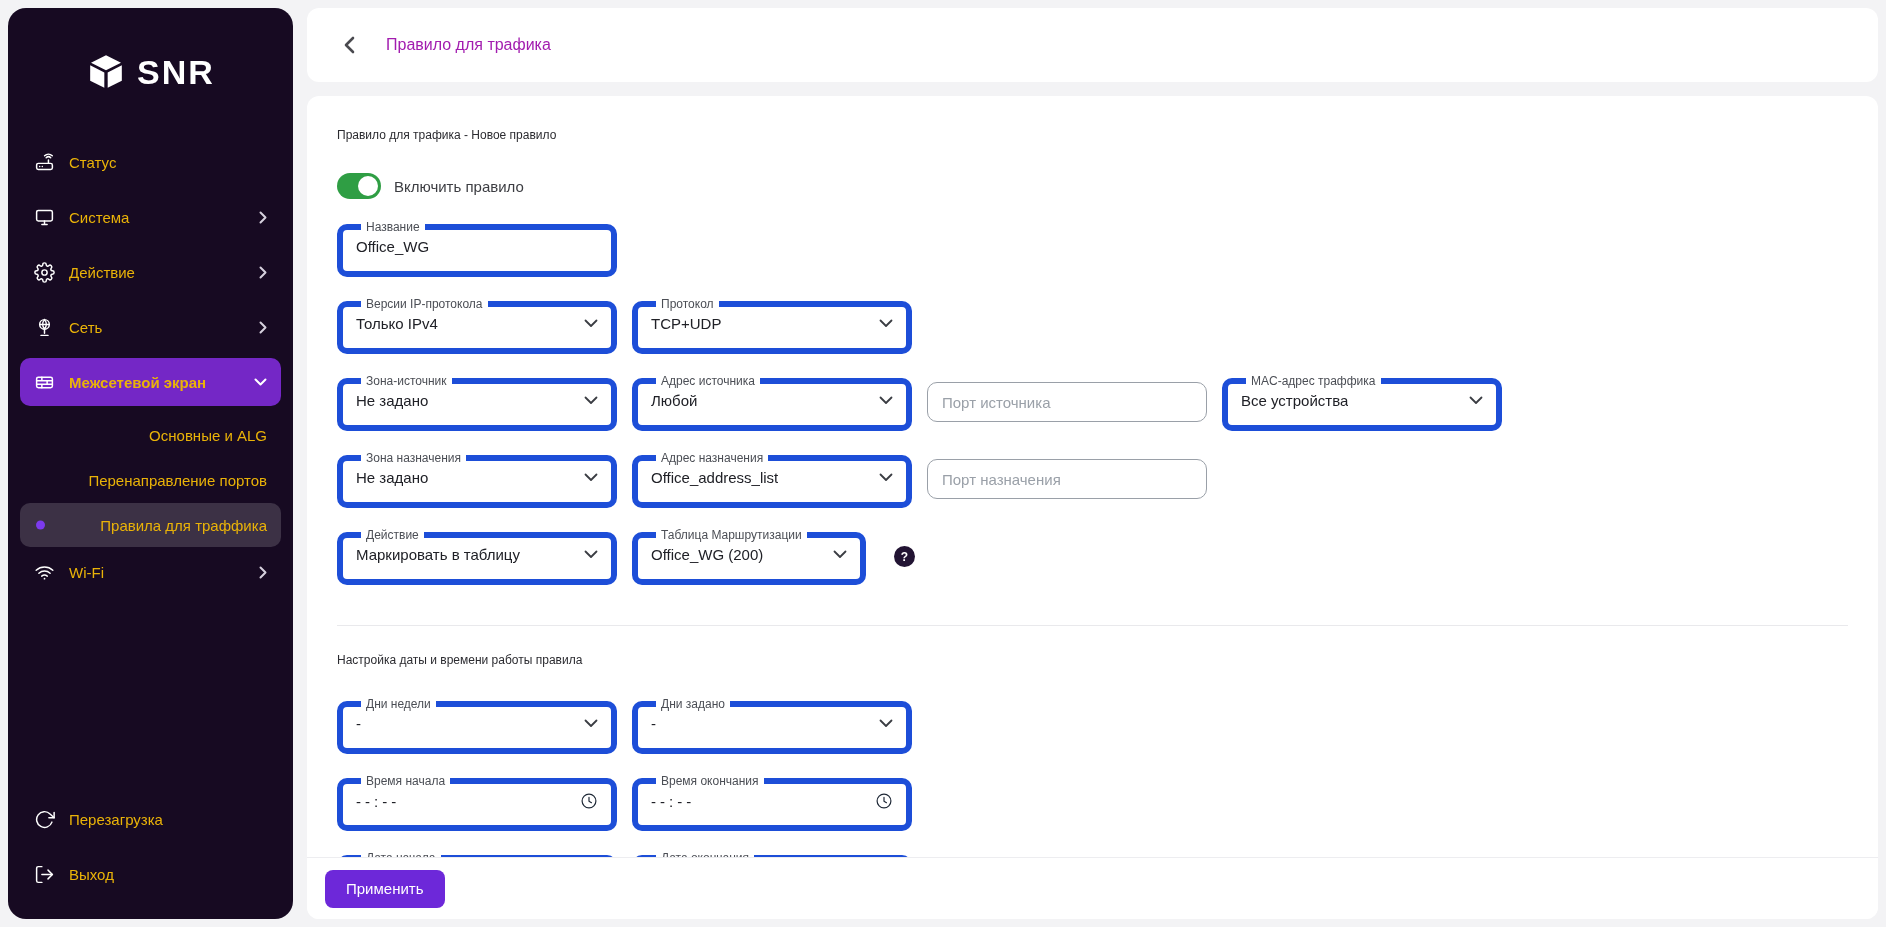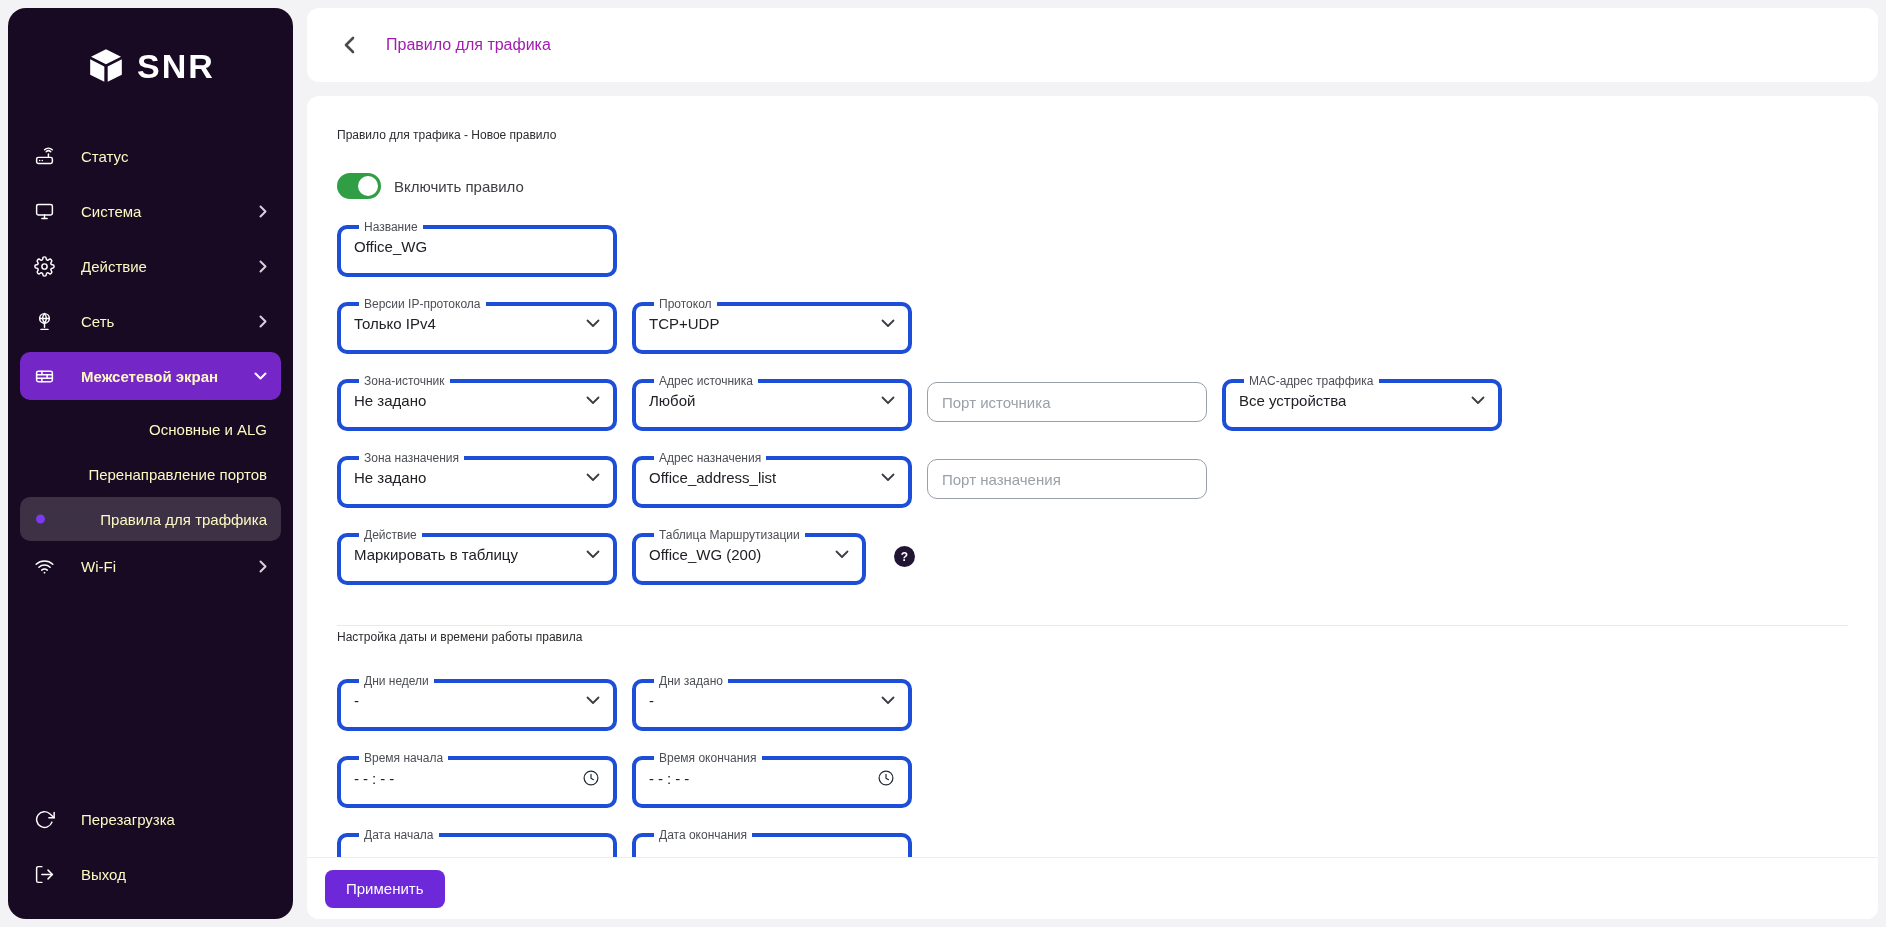--- a/index.html
+++ b/index.html
@@ -3,25 +3,25 @@
 <meta charset="utf-8">
 <style>
   * { margin:0; padding:0; box-sizing:border-box; }
   html,body { width:1886px; height:927px; overflow:hidden; background:#f3f3f5;
               font-family:"Liberation Sans", sans-serif; }
   .app { display:flex; width:100%; height:100%; padding:8px; }
 
   
   .sidebar { width:285px; min-width:285px; background:#170a22; border-radius:18px;
              display:flex; flex-direction:column; padding:26px 0 14px; color:#efecf4; }
-  .logo { display:flex; align-items:center; justify-content:center; gap:11px; margin-top:12px; }
+  .logo { display:flex; align-items:center; justify-content:center; gap:11px; margin-top:18px; }
   .logo-text { font-size:34px; font-weight:bold; letter-spacing:2px; color:#fff; }
   .menu { margin-top:46px; display:flex; flex-direction:column; }
   .mi { height:48px; margin:0 12px 7px; padding:0 14px; border-radius:10px;
-        display:flex; align-items:center; gap:26px; font-size:15px; color:#fef9c3; cursor:pointer; }
+        display:flex; align-items:center; gap:14px; font-size:15px; color:#eab308; cursor:pointer; }
   .mi svg.ic { width:21px; height:21px; stroke:#fff; fill:none; stroke-width:1.7;
                stroke-linecap:round; stroke-linejoin:round; flex:none; }
   .mi .chev { margin-left:auto; }
   .mi.active { background:#7427c6; font-weight:bold; }
   .mi.sub { height:44px; margin-bottom:1px; padding-left:48px; position:relative;justify-content:flex-end; }
   .mi.sub.selected { background:rgba(255,255,255,0.16); }
   .dot { position:absolute; left:16px; top:50%; transform:translateY(-50%);
          width:9px; height:9px; border-radius:50%; background:#7c3aed; }
   .menu-bottom { margin-top:auto; }
 
@@ -38,42 +38,42 @@
   .card h2 { font-size:12px; font-weight:400; color:#2b2b30; line-height:22px; }
 
   .toggle-row { display:flex; align-items:center; gap:13px; margin-top:27px; height:26px; }
   .switch { width:44px; height:26px; border-radius:13px; background:#2f9e44; position:relative; cursor:pointer; }
   .switch .knob { position:absolute; top:3px; right:3px; width:20px; height:20px;
                   border-radius:50%; background:#fff; }
   .toggle-label { font-size:15px; color:#3c3d42; }
 
   .row { display:flex; gap:15px; margin-bottom:20px; align-items:flex-start; }
   .name-row { margin-top:21px; }
-  .ofield { border:4px solid #1d4ed8; border-radius:10px; height:57px; width:280px;
+  .ofield { border:6px solid #1d4ed8; border-radius:10px; height:57px; width:280px;
             padding:0 13px; background:#fff; }
   .ofield legend { font-size:12px; color:#4b4e55; padding:0 5px; margin-left:5px; line-height:14px; }
   .frow { display:flex; align-items:center; justify-content:space-between; margin-top:4px; }
   .fval { font-size:15px; color:#202127; white-space:nowrap; overflow:hidden; }
   .dashes { letter-spacing:4px; }
   .sel { cursor:pointer; }
   .chev-d { width:14px; height:9px; stroke:#3a3d43; fill:none; stroke-width:1.8;
             stroke-linecap:round; stroke-linejoin:round; flex:none; }
   .pinput { height:40px; width:280px; margin-top:8px; border:1px solid #9aa0a8; border-radius:10px;
             padding:0 14px; font-size:15px; color:#202127; background:#fff; outline:none;
             font-family:"Liberation Sans", sans-serif; }
   .pinput::placeholder { color:#9aa0a8; }
   .w-narrow { width:234px; }
   .help { width:21px; height:21px; border-radius:50%; background:#221433; color:#fff;
           font-size:12px; font-weight:bold; display:flex; align-items:center; justify-content:center;
           align-self:center; margin-left:13px; cursor:pointer; }
   .clock { width:18px; height:18px; stroke:#1f2937; fill:none; stroke-width:1.6;
            stroke-linecap:round; stroke-linejoin:round; cursor:pointer; flex:none; }
 
   .divider { border:none; border-top:1px solid #e9e9ec; margin-top:40px; }
-  .sect-title { }
+  .sect-title { margin-top:23px; }
   .sched-row1 { margin-top:26px; }
   .date-row { margin-top:16px; margin-bottom:0; }
 
   .footer { position:absolute; left:0; right:0; bottom:0; height:62px; background:#fff;
             border-top:1px solid #ededf0; display:flex; align-items:center; padding-left:18px; }
   .apply-btn { background:#6d28d9; color:#fff; border:none; border-radius:8px; height:38px;
                padding:0 21px; font-size:15px; cursor:pointer; font-family:"Liberation Sans", sans-serif; }
 </style>
 </head>
 <body>

